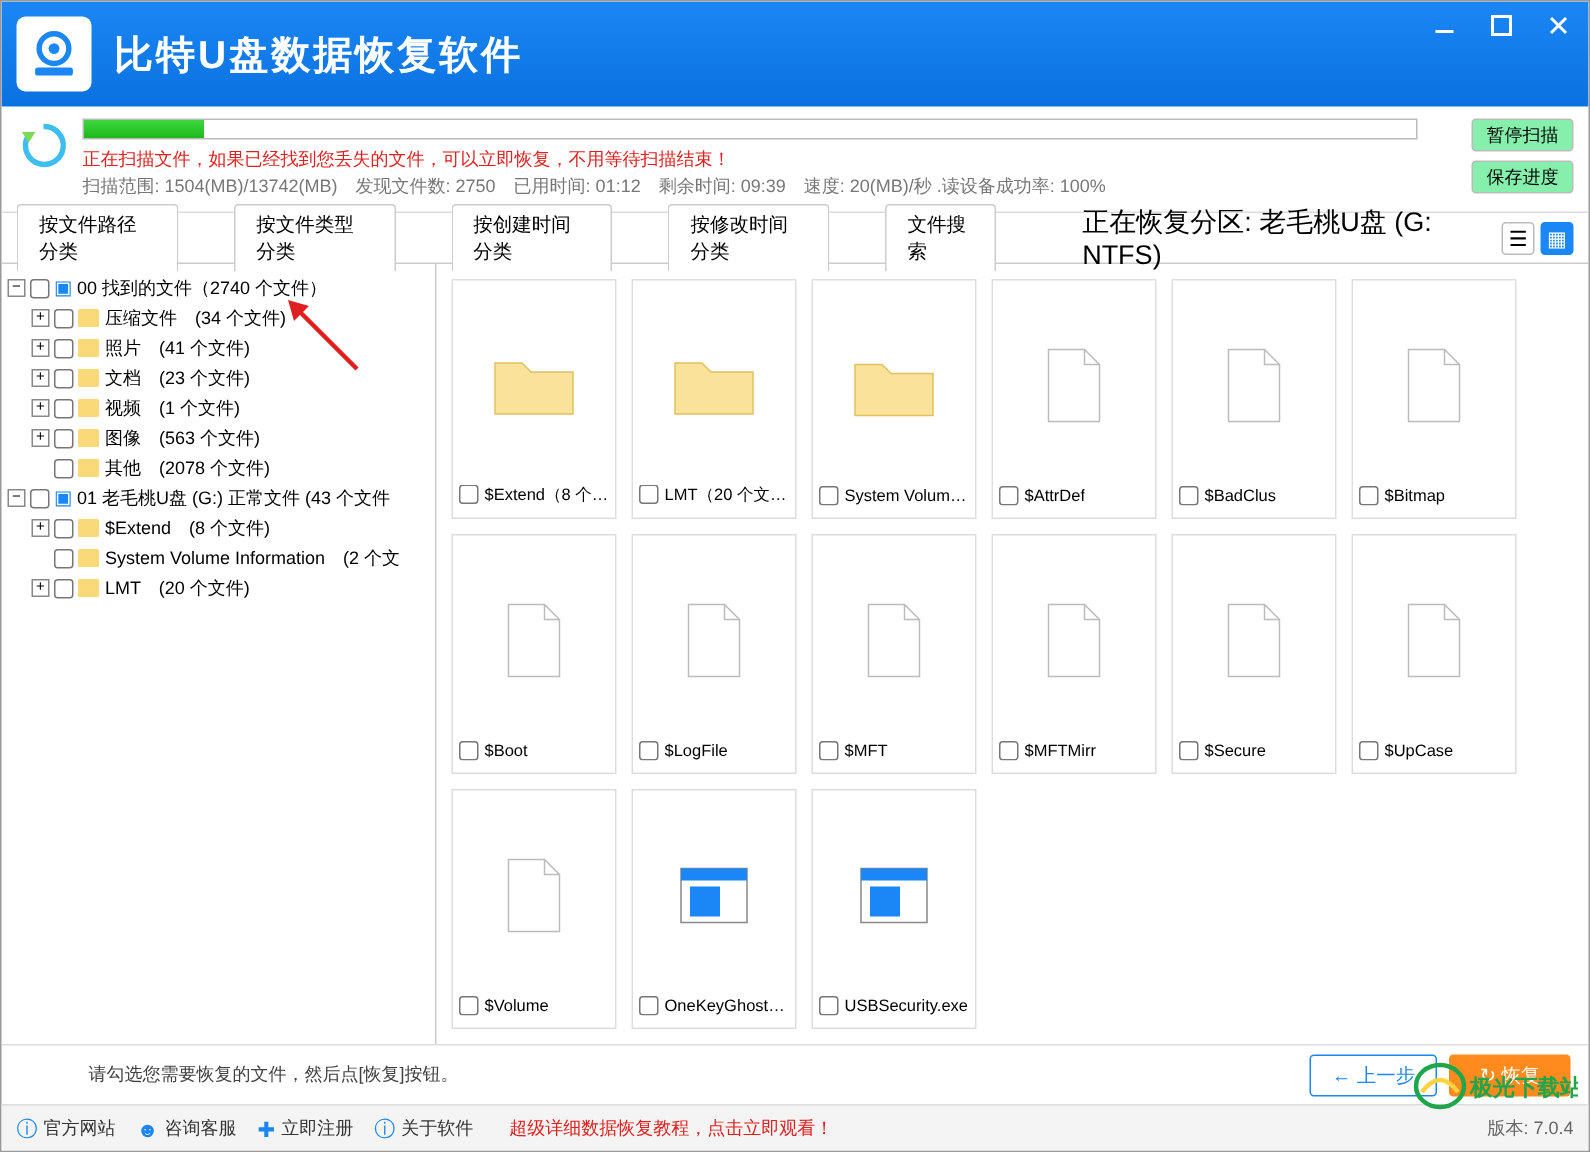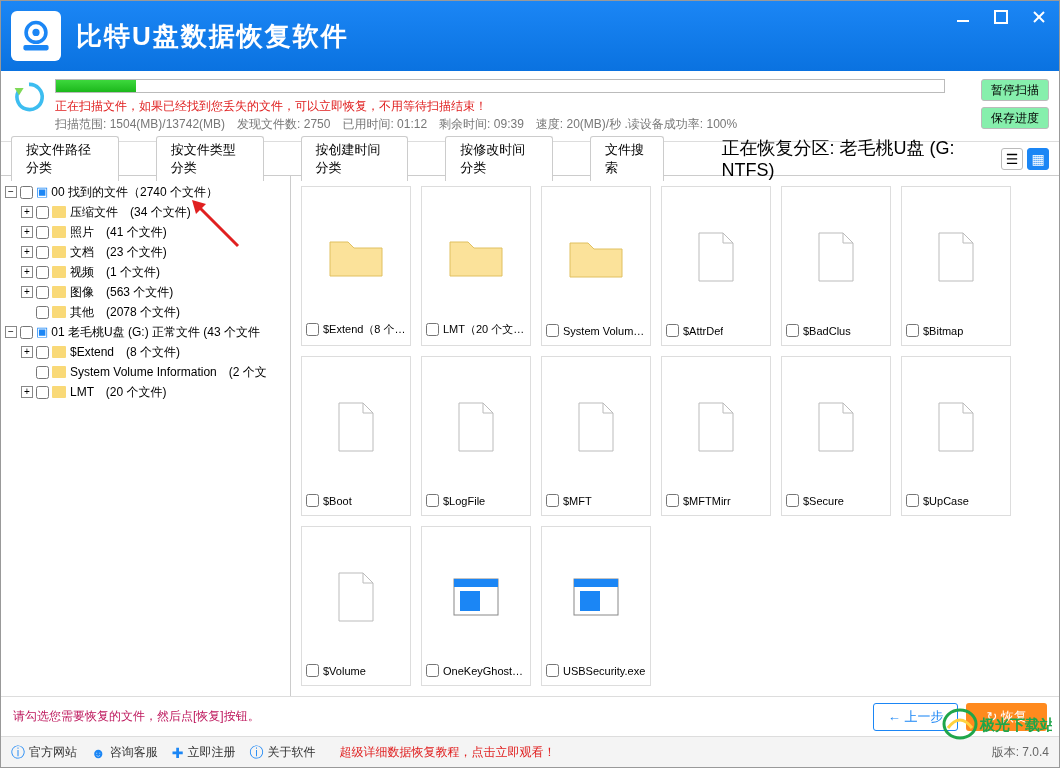--- a/index.html
+++ b/index.html
@@ -42,21 +42,21 @@
 .grid { flex: 1; overflow: auto; padding: 10px; display: flex; flex-wrap: wrap; gap: 10px; align-content: flex-start; }
 .item { width: 110px; height: 160px; border: 1px solid #ddd; display: flex; flex-direction: column; align-items: center; padding: 8px 4px; }
 .thumb { flex: 1; display: flex; align-items: center; justify-content: center; }
 .caption { display: flex; align-items: center; width: 100%; font-size: 11px; padding-top: 6px; white-space: nowrap; overflow: hidden; }
 .caption input { margin-right: 4px; flex-shrink: 0; }
 .caption span { overflow: hidden; text-overflow: ellipsis; }
 
 .arrow { position: absolute; top: 196px; left: 188px; pointer-events: none; }
 
 .footer1 { height: 40px; display: flex; align-items: center; padding: 0 12px; border-top: 1px solid #ddd; font-size: 12px; }
-.footer1 .hint { color: #be185d; }
+.footer1 .hint { color: #404040; margin-left: 46px; }
 .footer-btns { margin-left: auto; display: flex; gap: 8px; }
 .btn-prev { height: 28px; padding: 0 14px; border: 1px solid #1b86f5; background: #fff; color: #1b86f5; border-radius: 3px; cursor: pointer; font-size: 13px; }
 .btn-recover { height: 28px; padding: 0 20px; background: #ff8a1e; color: #fff; border: none; border-radius: 3px; cursor: pointer; font-size: 13px; }
 
 .footer2 { height: 32px; background: #f4f4f4; display: flex; align-items: center; padding: 0 10px; font-size: 12px; border-top: 1px solid #ddd; gap: 14px; }
 .flink { display: flex; align-items: center; gap: 4px; cursor: pointer; color: #333; }
 .flink-icon { color: #1b86f5; font-size: 14px; }
 .tutorial { color: #e02020; margin-left: 10px; cursor: pointer; }
 .version { margin-left: auto; color: #666; padding-left: 44px; }
 .brand { position: absolute; right: 8px; bottom: 26px; }

